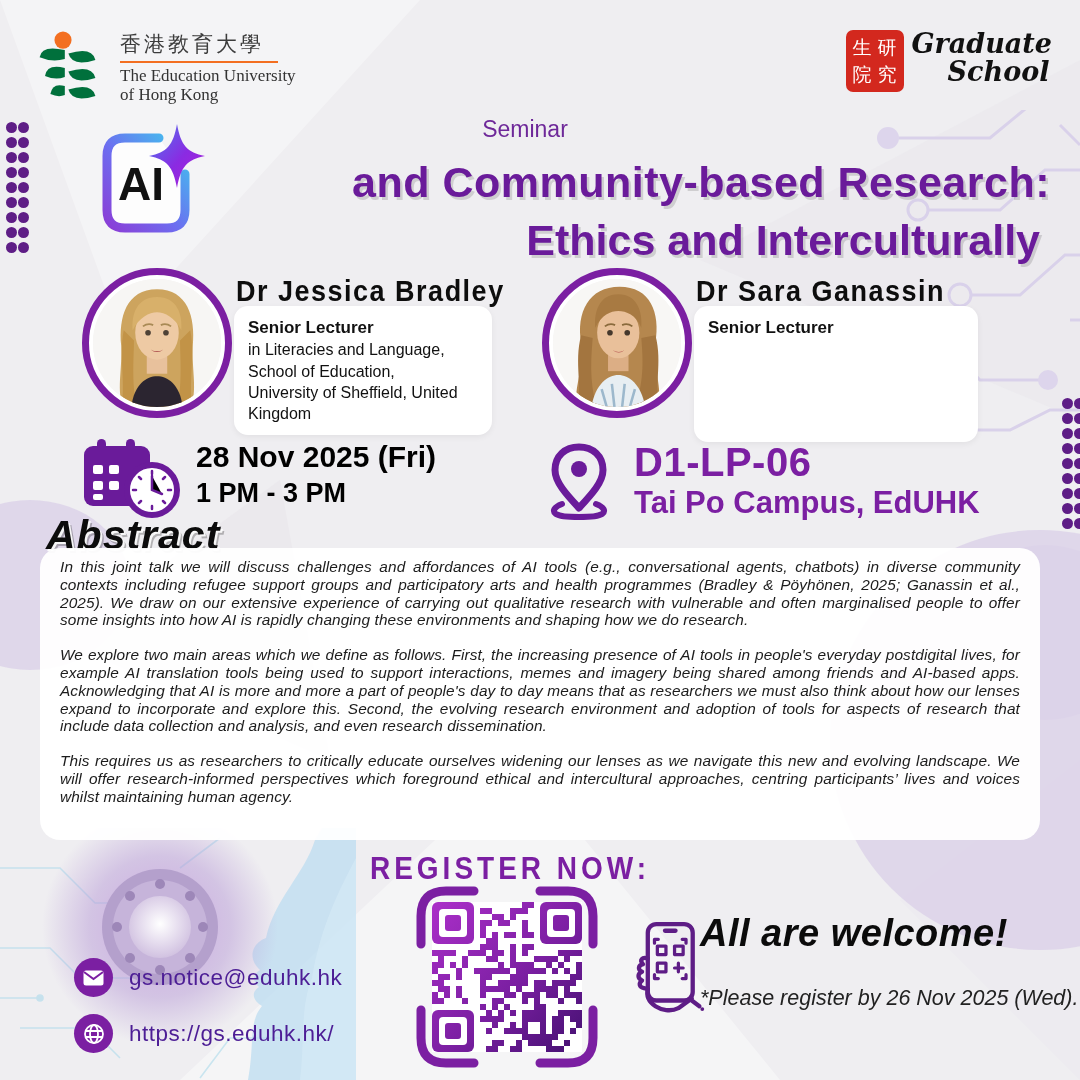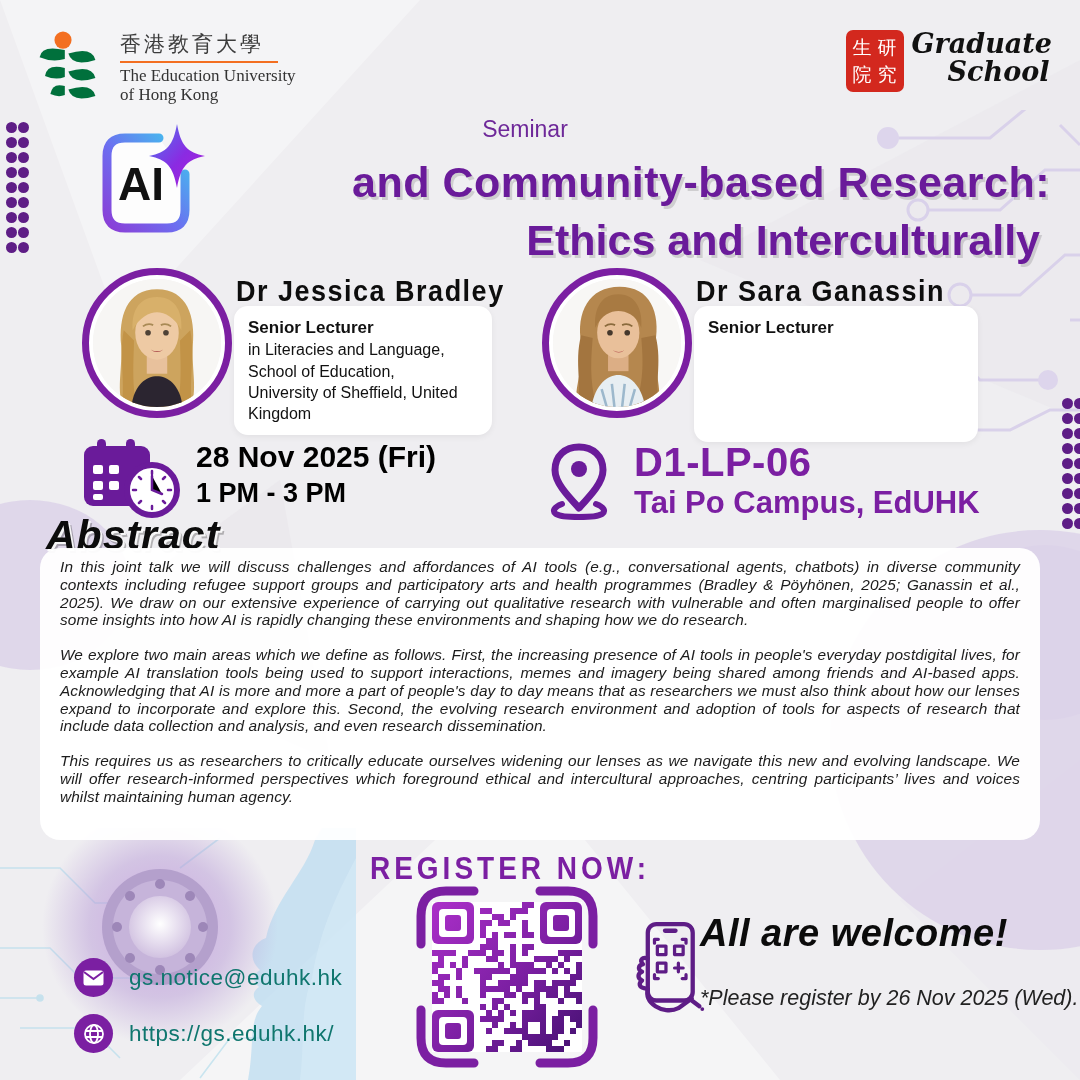--- a/index.html
+++ b/index.html
@@ -92,21 +92,21 @@
   .hand-icon { left:622px; top:918px; width:86px; height:100px; }
   .welcome { left:700px; top:912px; font-size:38px; font-weight:900; font-style:italic; color:#0b0b0b;
              letter-spacing:.5px; white-space:nowrap;}
   .deadline { left:700px; top:986px; font-size:21.5px; font-style:italic; color:#222; white-space:nowrap;}
 
   .contact-row { display:flex; align-items:center; gap:16px; }
   .contact-email { left:74px; top:958px; }
   .contact-web { left:74px; top:1014px; }
   .cicon { width:39px; height:39px; border-radius:50%; background:#7b1fa2;
            display:flex; align-items:center; justify-content:center; flex:none;}
-  .contact-row .txt { font-size:22.5px; letter-spacing:.5px; color:#0f766e; }
+  .contact-row .txt { font-size:22.5px; letter-spacing:.5px; color:#4c1d95; }
 
   .circuit { pointer-events:none; }
 </style>
 </head>
 <body>
 
 <svg class="bg-poly" width="1080" height="1080" viewBox="0 0 1080 1080">
   <polygon points="0,0 420,0 120,330" fill="#ffffff" opacity="0.35"></polygon>
   <polygon points="1080,60 700,260 1080,420" fill="#e9e7ec" opacity="0.6"></polygon>
   <polygon points="180,1080 520,760 780,1080" fill="#ffffff" opacity="0.4"></polygon>

